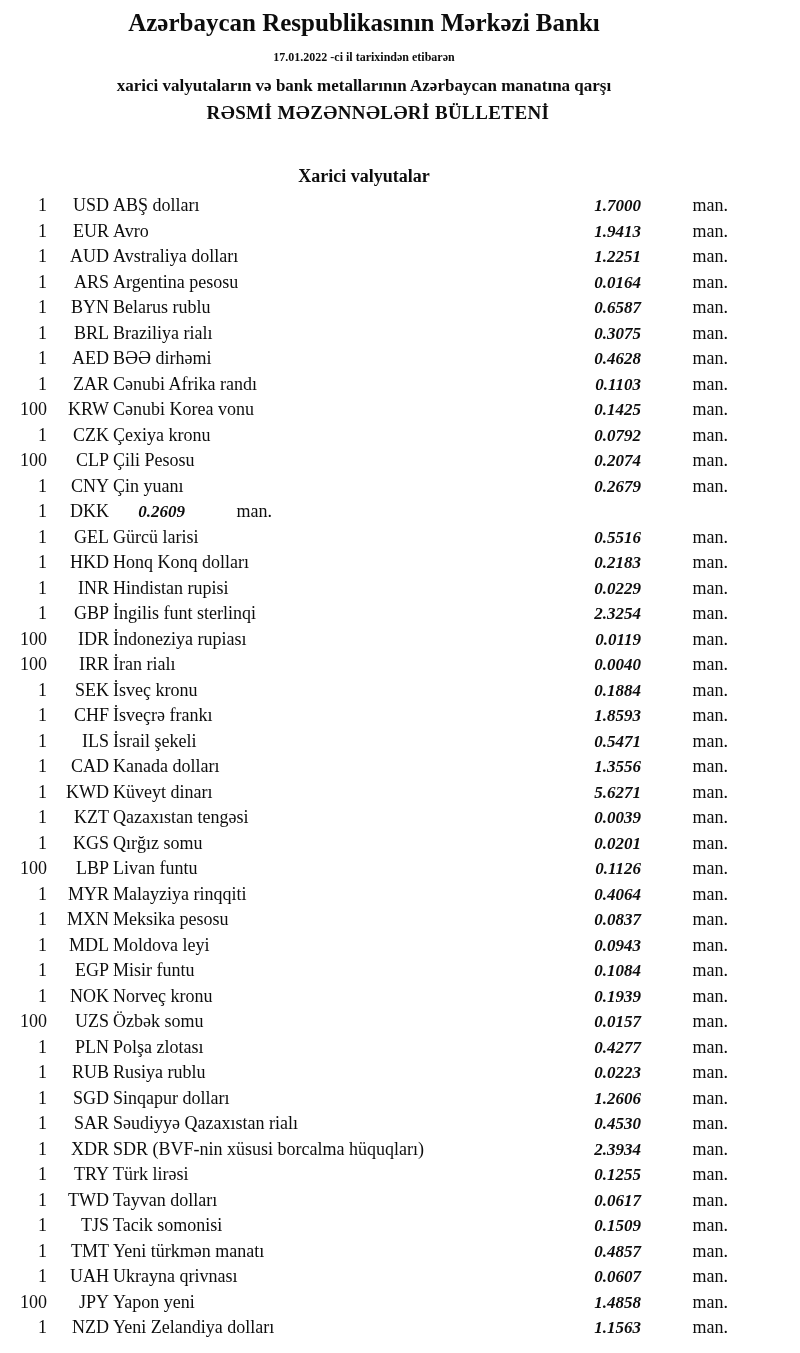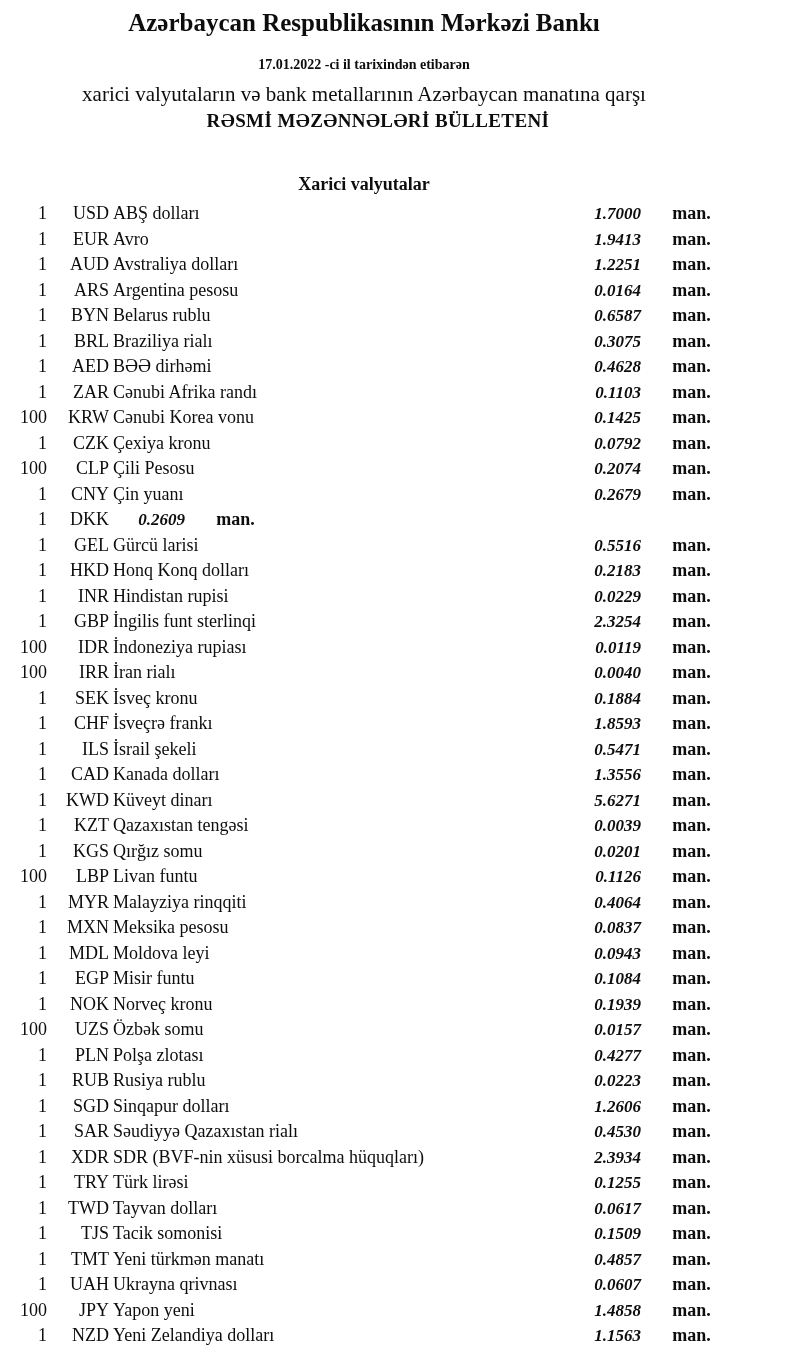--- a/index.html
+++ b/index.html
@@ -16,28 +16,28 @@
     overflow: hidden;
   }
   .page { width: 728px; }
   .doc-header { text-align: center; padding-top: 8px; }
   .bank-title {
     font-size: 25px;
     font-weight: bold;
     line-height: 30px;
   }
   .date-line {
-    font-size: 14px;
+    font-size: 12px;
     font-weight: bold;
     line-height: 22px;
-    margin-top: 16px;
+    margin-top: 8px;
   }
   .subject-line {
-    font-size: 21px;
-    font-weight: normal;
+    font-size: 17px;
+    font-weight: bold;
     line-height: 24px;
     margin-top: 6px;
   }
   .bulletin-line {
     font-size: 19px;
     font-weight: bold;
     line-height: 24px;
     margin-top: 3px;
     letter-spacing: 0.4px;
     padding-left: 28px;
@@ -55,21 +55,21 @@
     height: 25.5px;
     line-height: 25.5px;
     font-size: 18px;
   }
   .qty   { width: 47px;  text-align: right; }
   .code  { width: 62px;  text-align: right; }
   .name  { flex: 1;      text-align: left; padding-left: 4px;
            white-space: nowrap; overflow: hidden; }
   .rate  { width: 90px;  text-align: right; padding-right: 14px;
            font-weight: bold; font-style: italic; font-size: 17px; }
-  .unit  { width: 73px;  text-align: center; font-weight: bold; }
+  .unit  { width: 73px;  text-align: right; }
 </style>
 </head>
 <body>
 
 <div class="page">
 
   <header class="doc-header">
     <div class="bank-title">Azərbaycan Respublikasının Mərkəzi Bankı</div>
     <div class="date-line">17.01.2022 -ci il tarixindən etibarən</div>
     <div class="subject-line">xarici valyutaların və bank metallarının Azərbaycan manatına qarşı</div>

